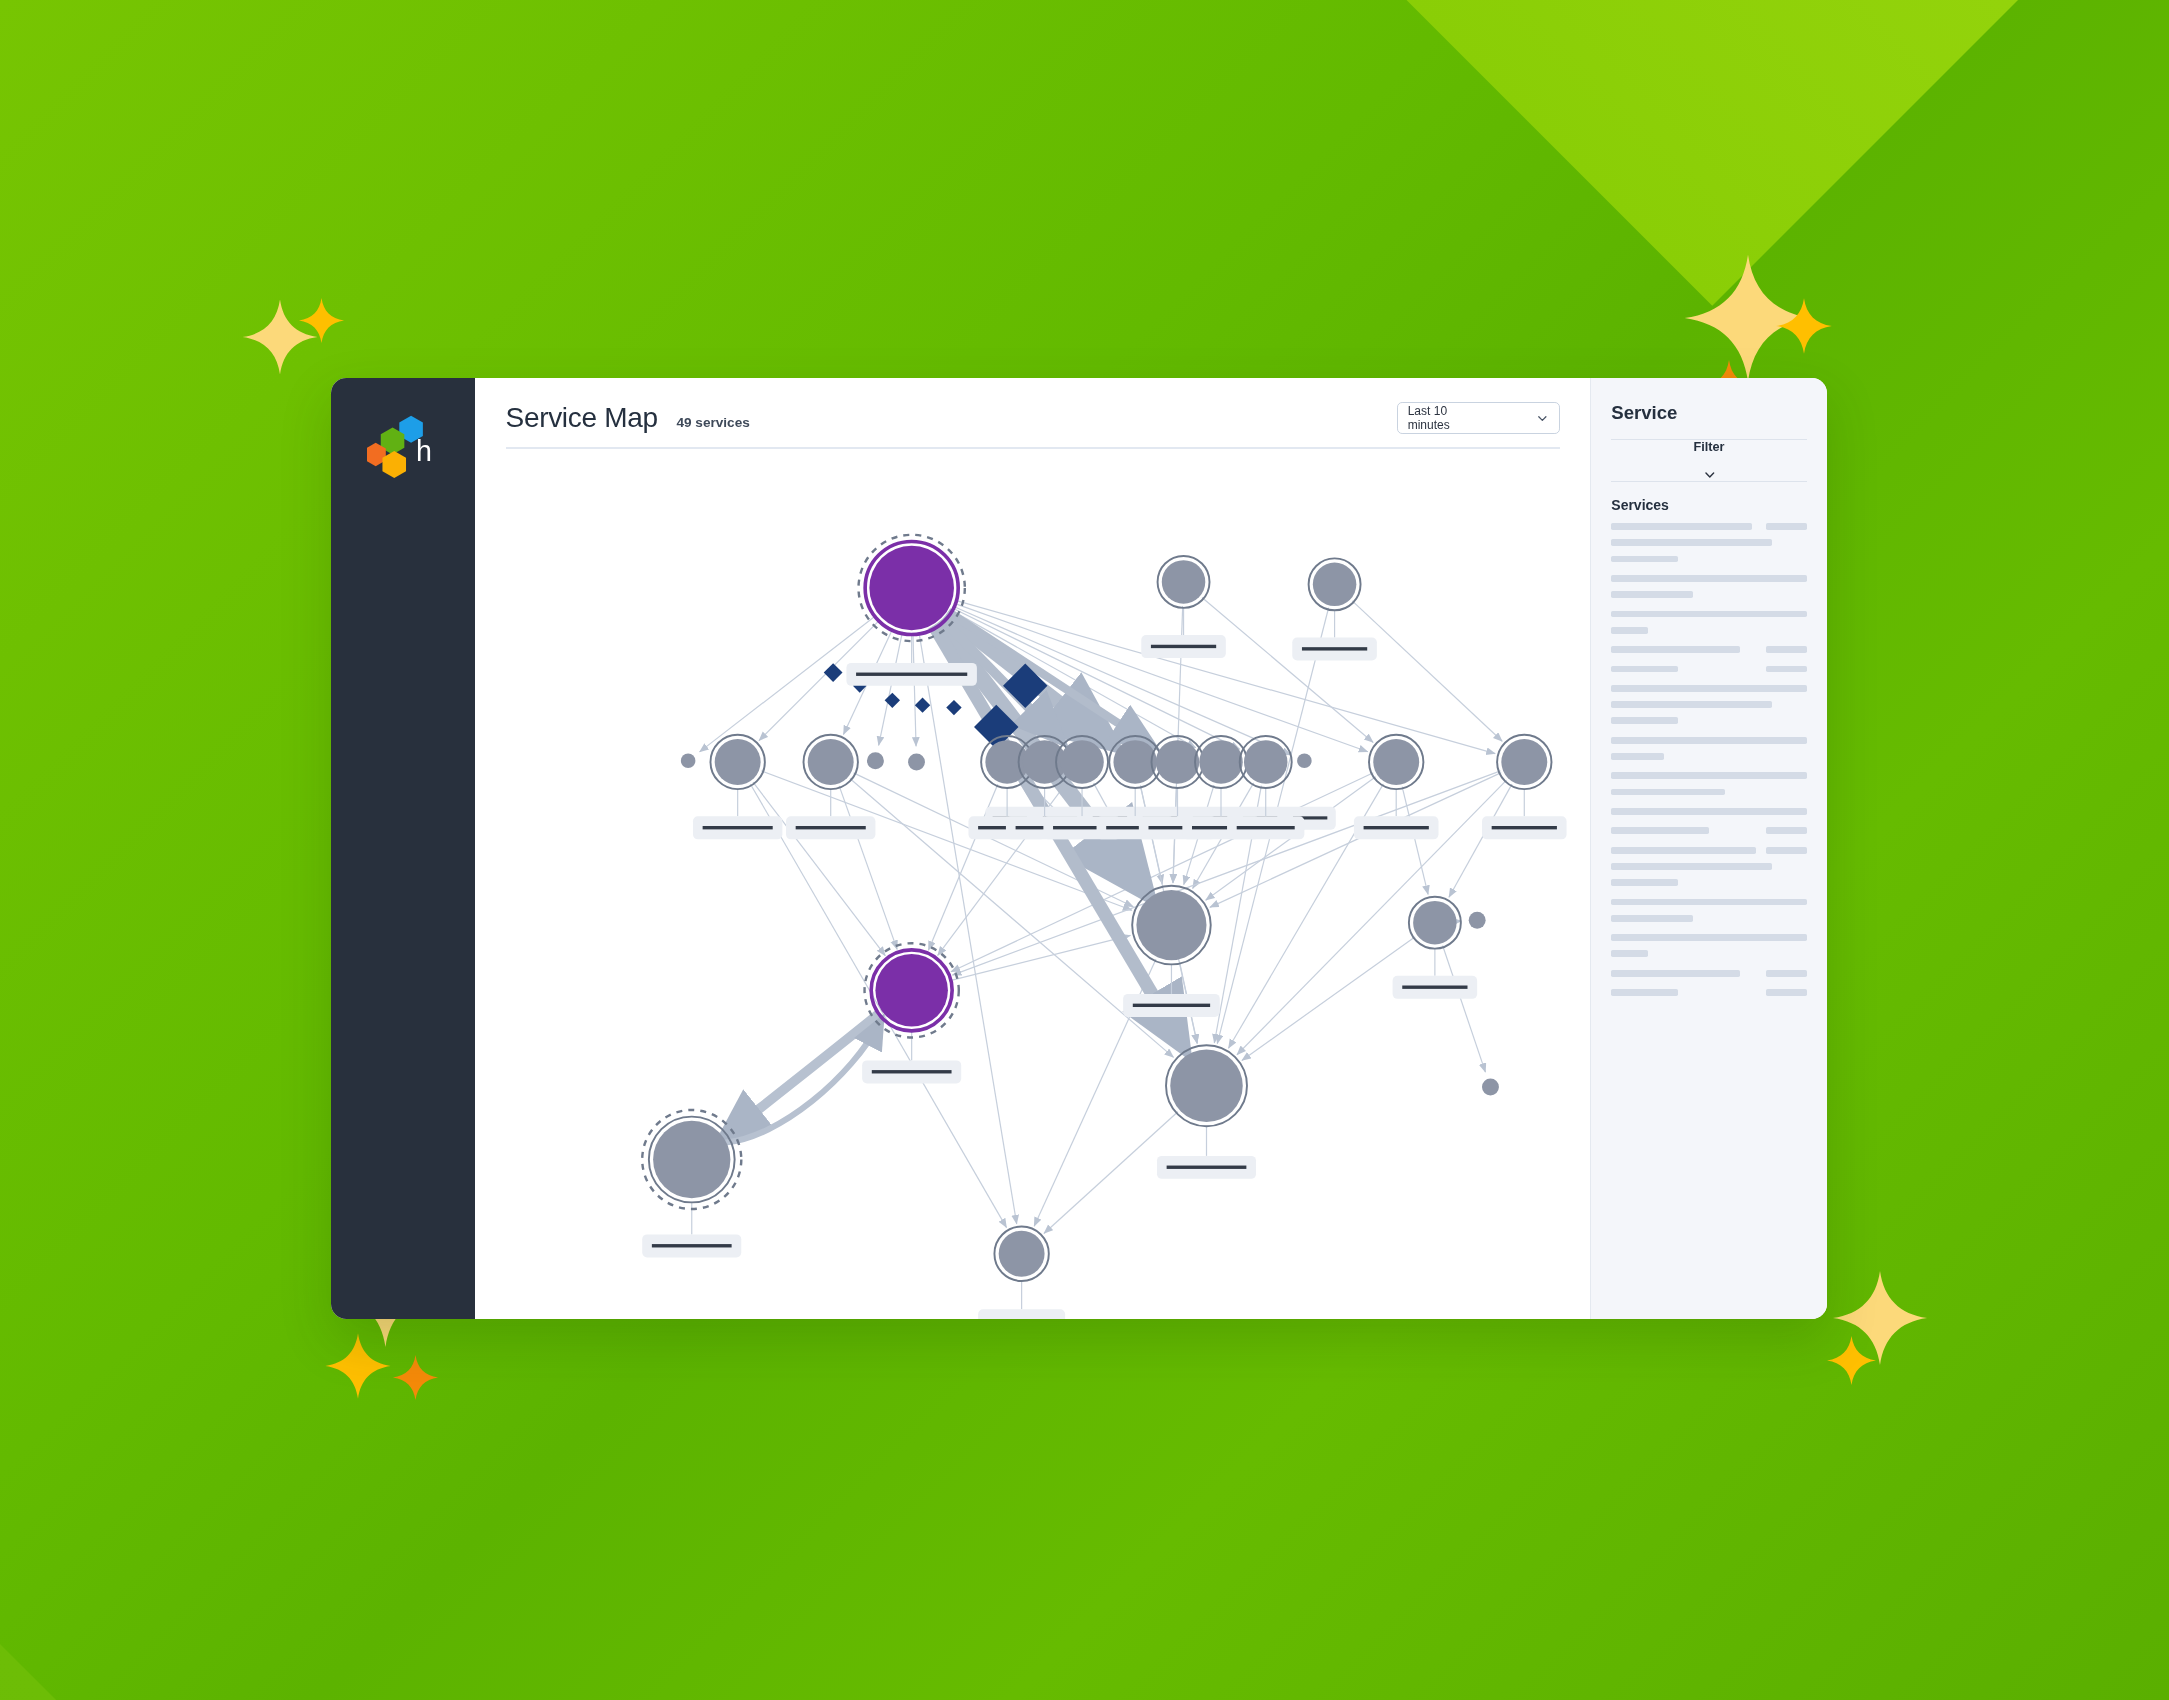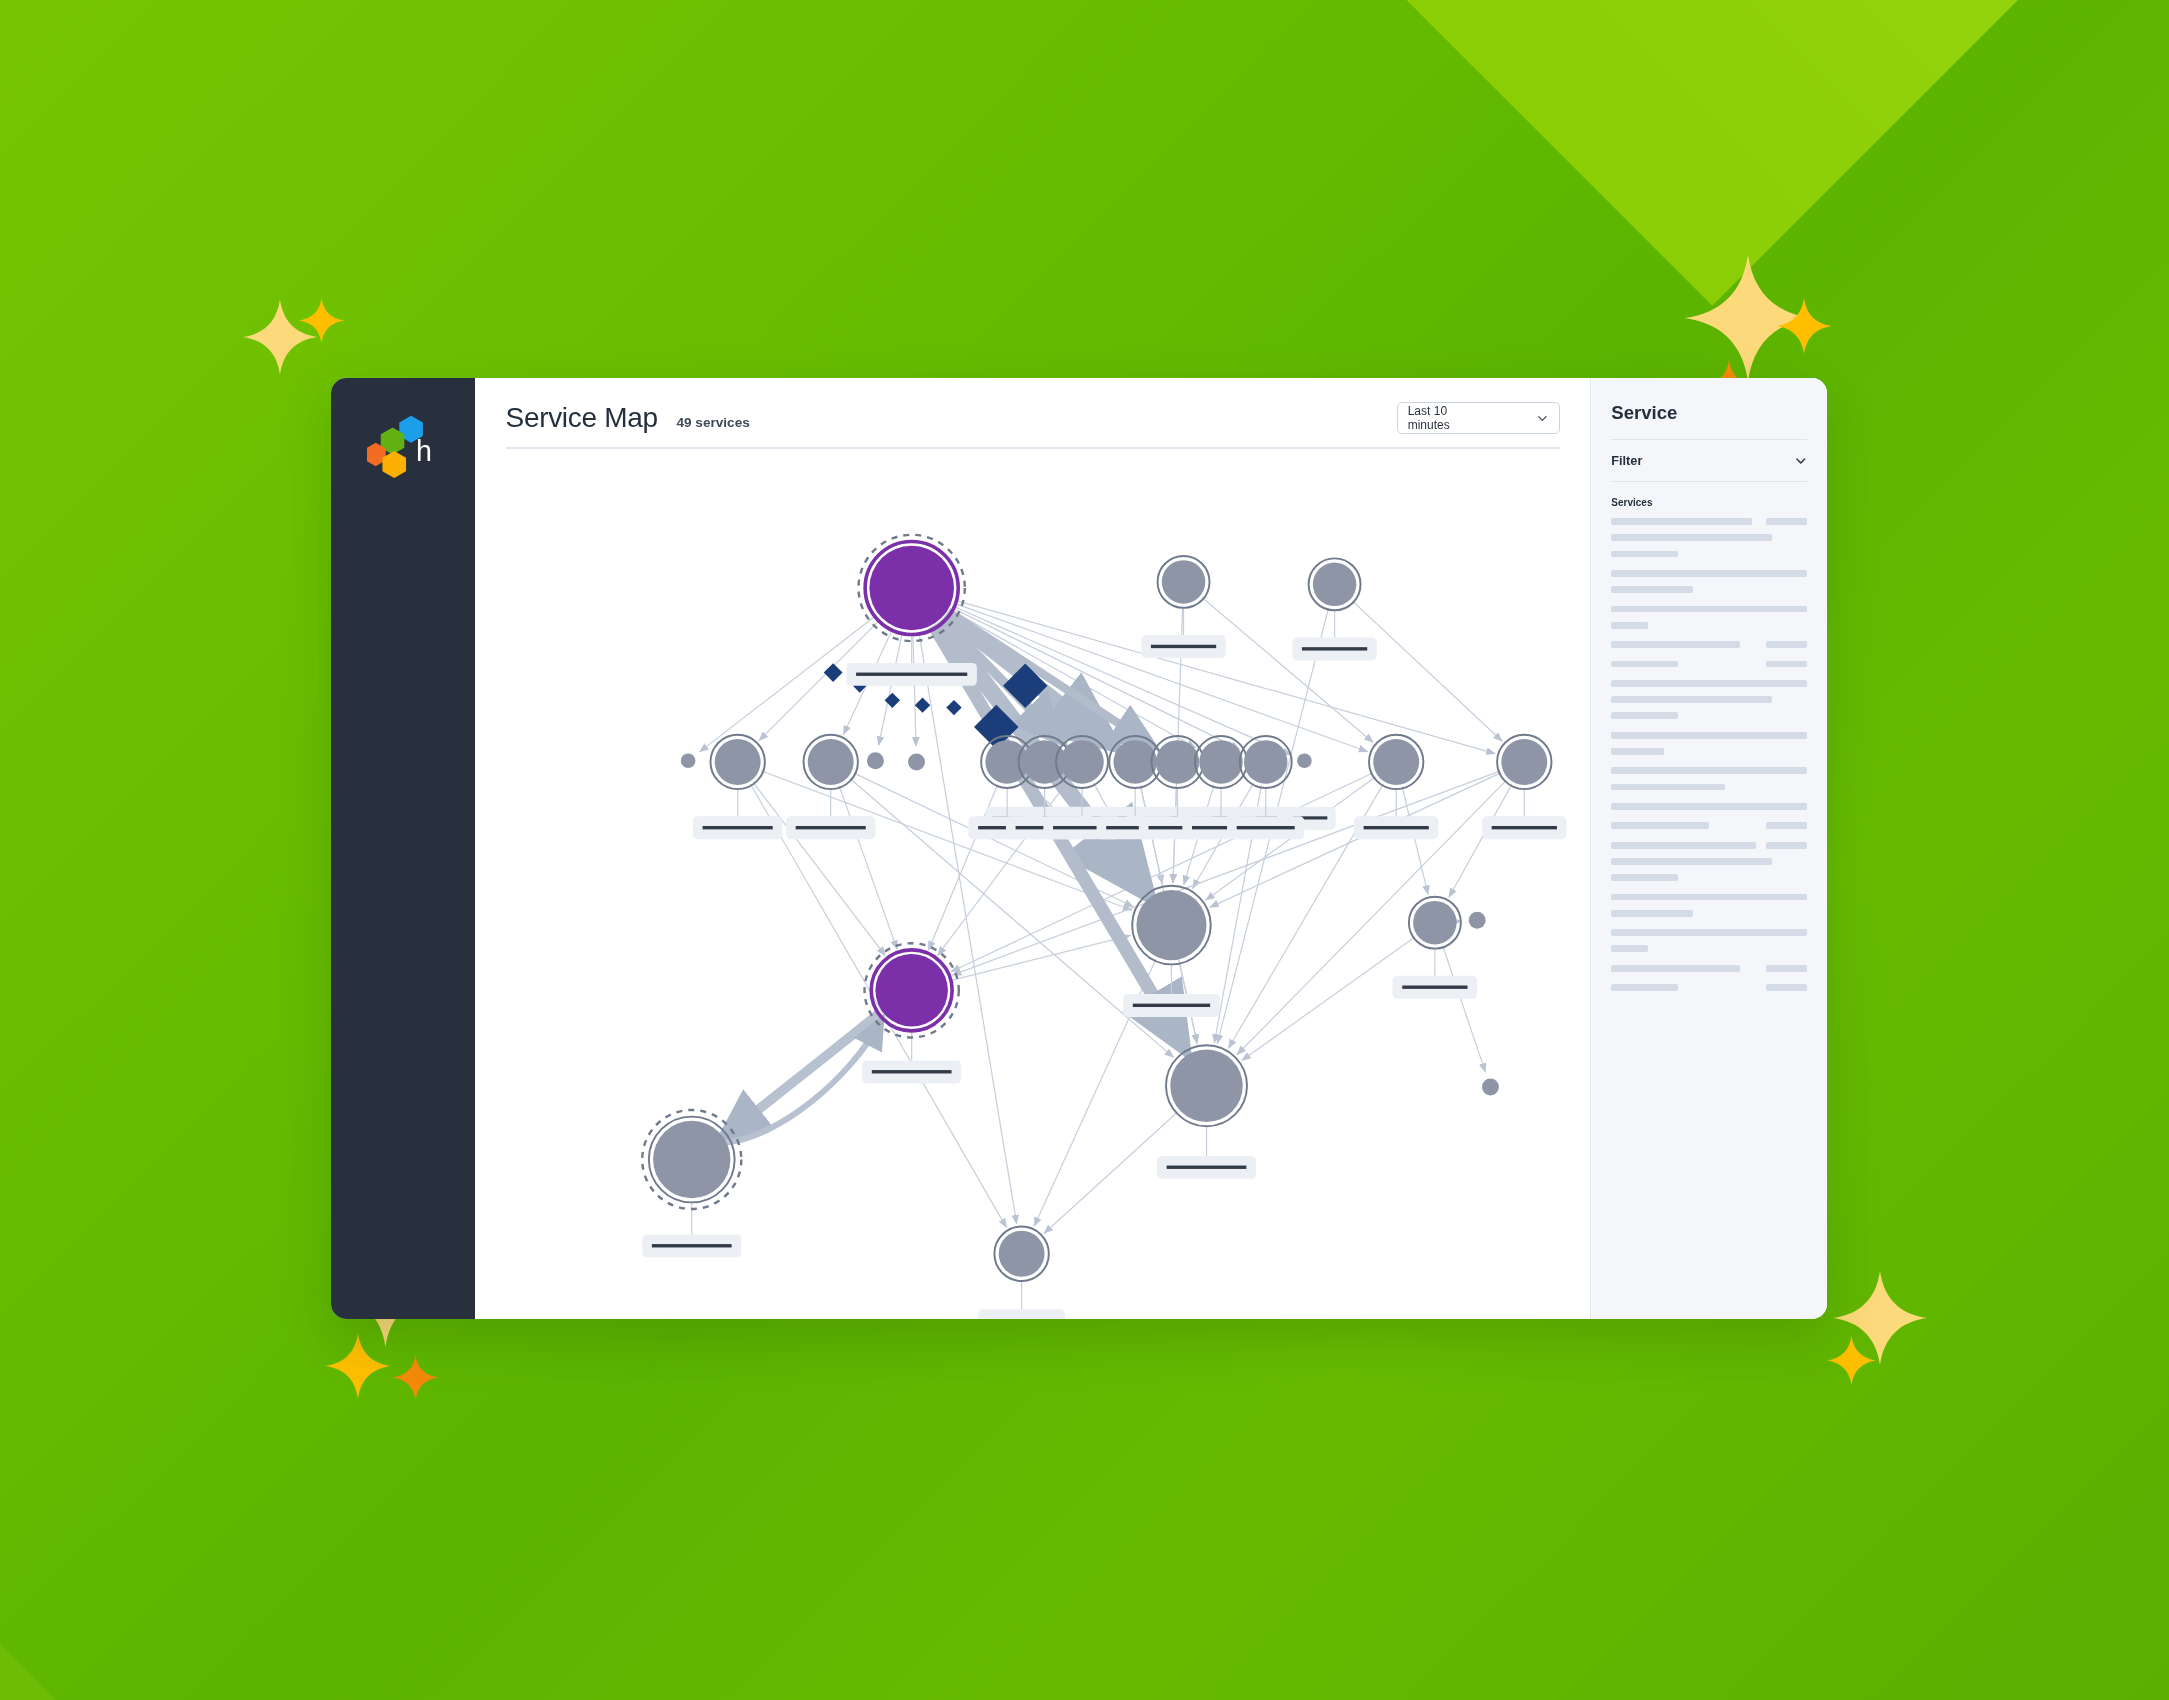--- a/index.html
+++ b/index.html
@@ -126,24 +126,25 @@
   }
   #overview-title {
     font-size: 18.6px; font-weight: 700; color: #25303f;
     margin-bottom: 15.3px;
   }
   .panel-rule { height: 0.8px; background: #dde3ec; }
   #filter-row {
     height: 41px;
     display: flex; align-items: center;
     cursor: pointer;
+    flex-direction: column;
   }
   #filter-label { font-size: 12.7px; font-weight: 700; color: #25303f; flex: 1 1 auto; }
   #services-label {
-    font-size: 10px; font-weight: 700; color: #25303f;
+    font-size: 14px; font-weight: 700; color: #25303f;
     margin: 15.3px 0 10.2px 0;
   }
   .skel-group { margin-bottom: 12.7px; position: relative; }
   .skel-line { height: 6.8px; background: #d4dbe6; border-radius: 1.7px; margin-bottom: 9.3px; }
   .skel-right {
     position: absolute; right: 0; top: 0;
     width: 41px; height: 6.8px;
     background: #d4dbe6; border-radius: 1.7px;
   }
 </style>

